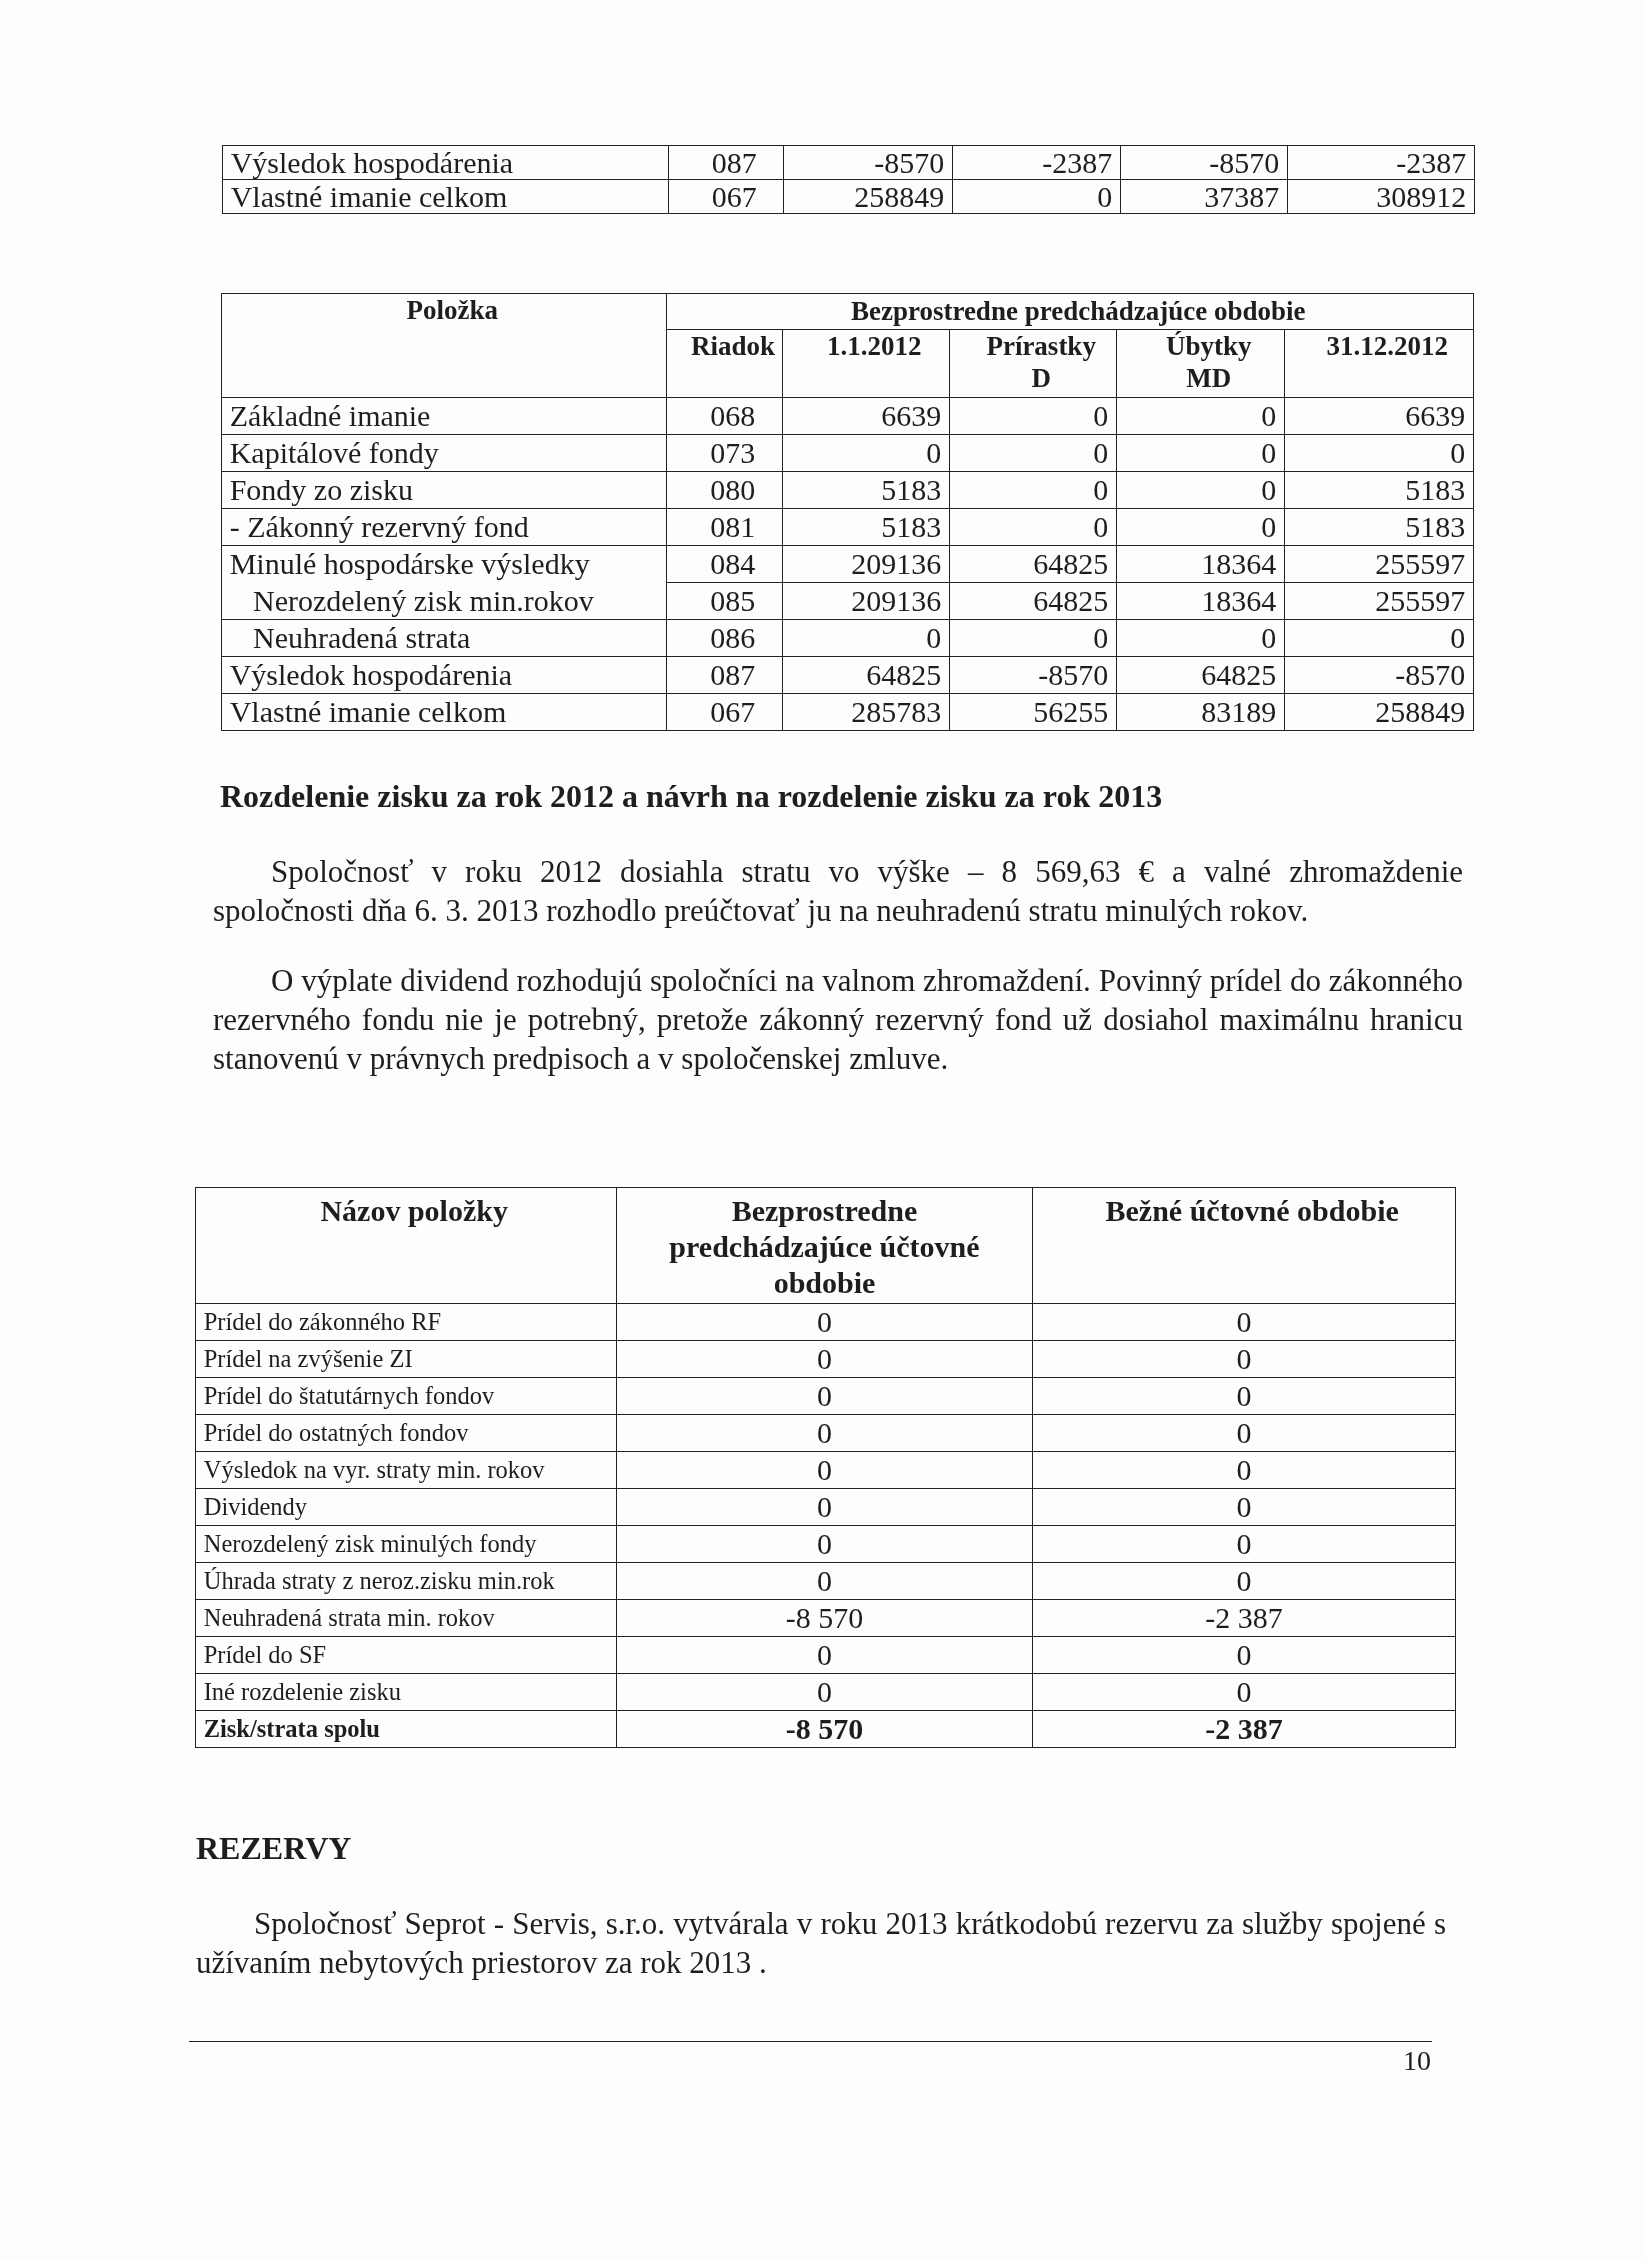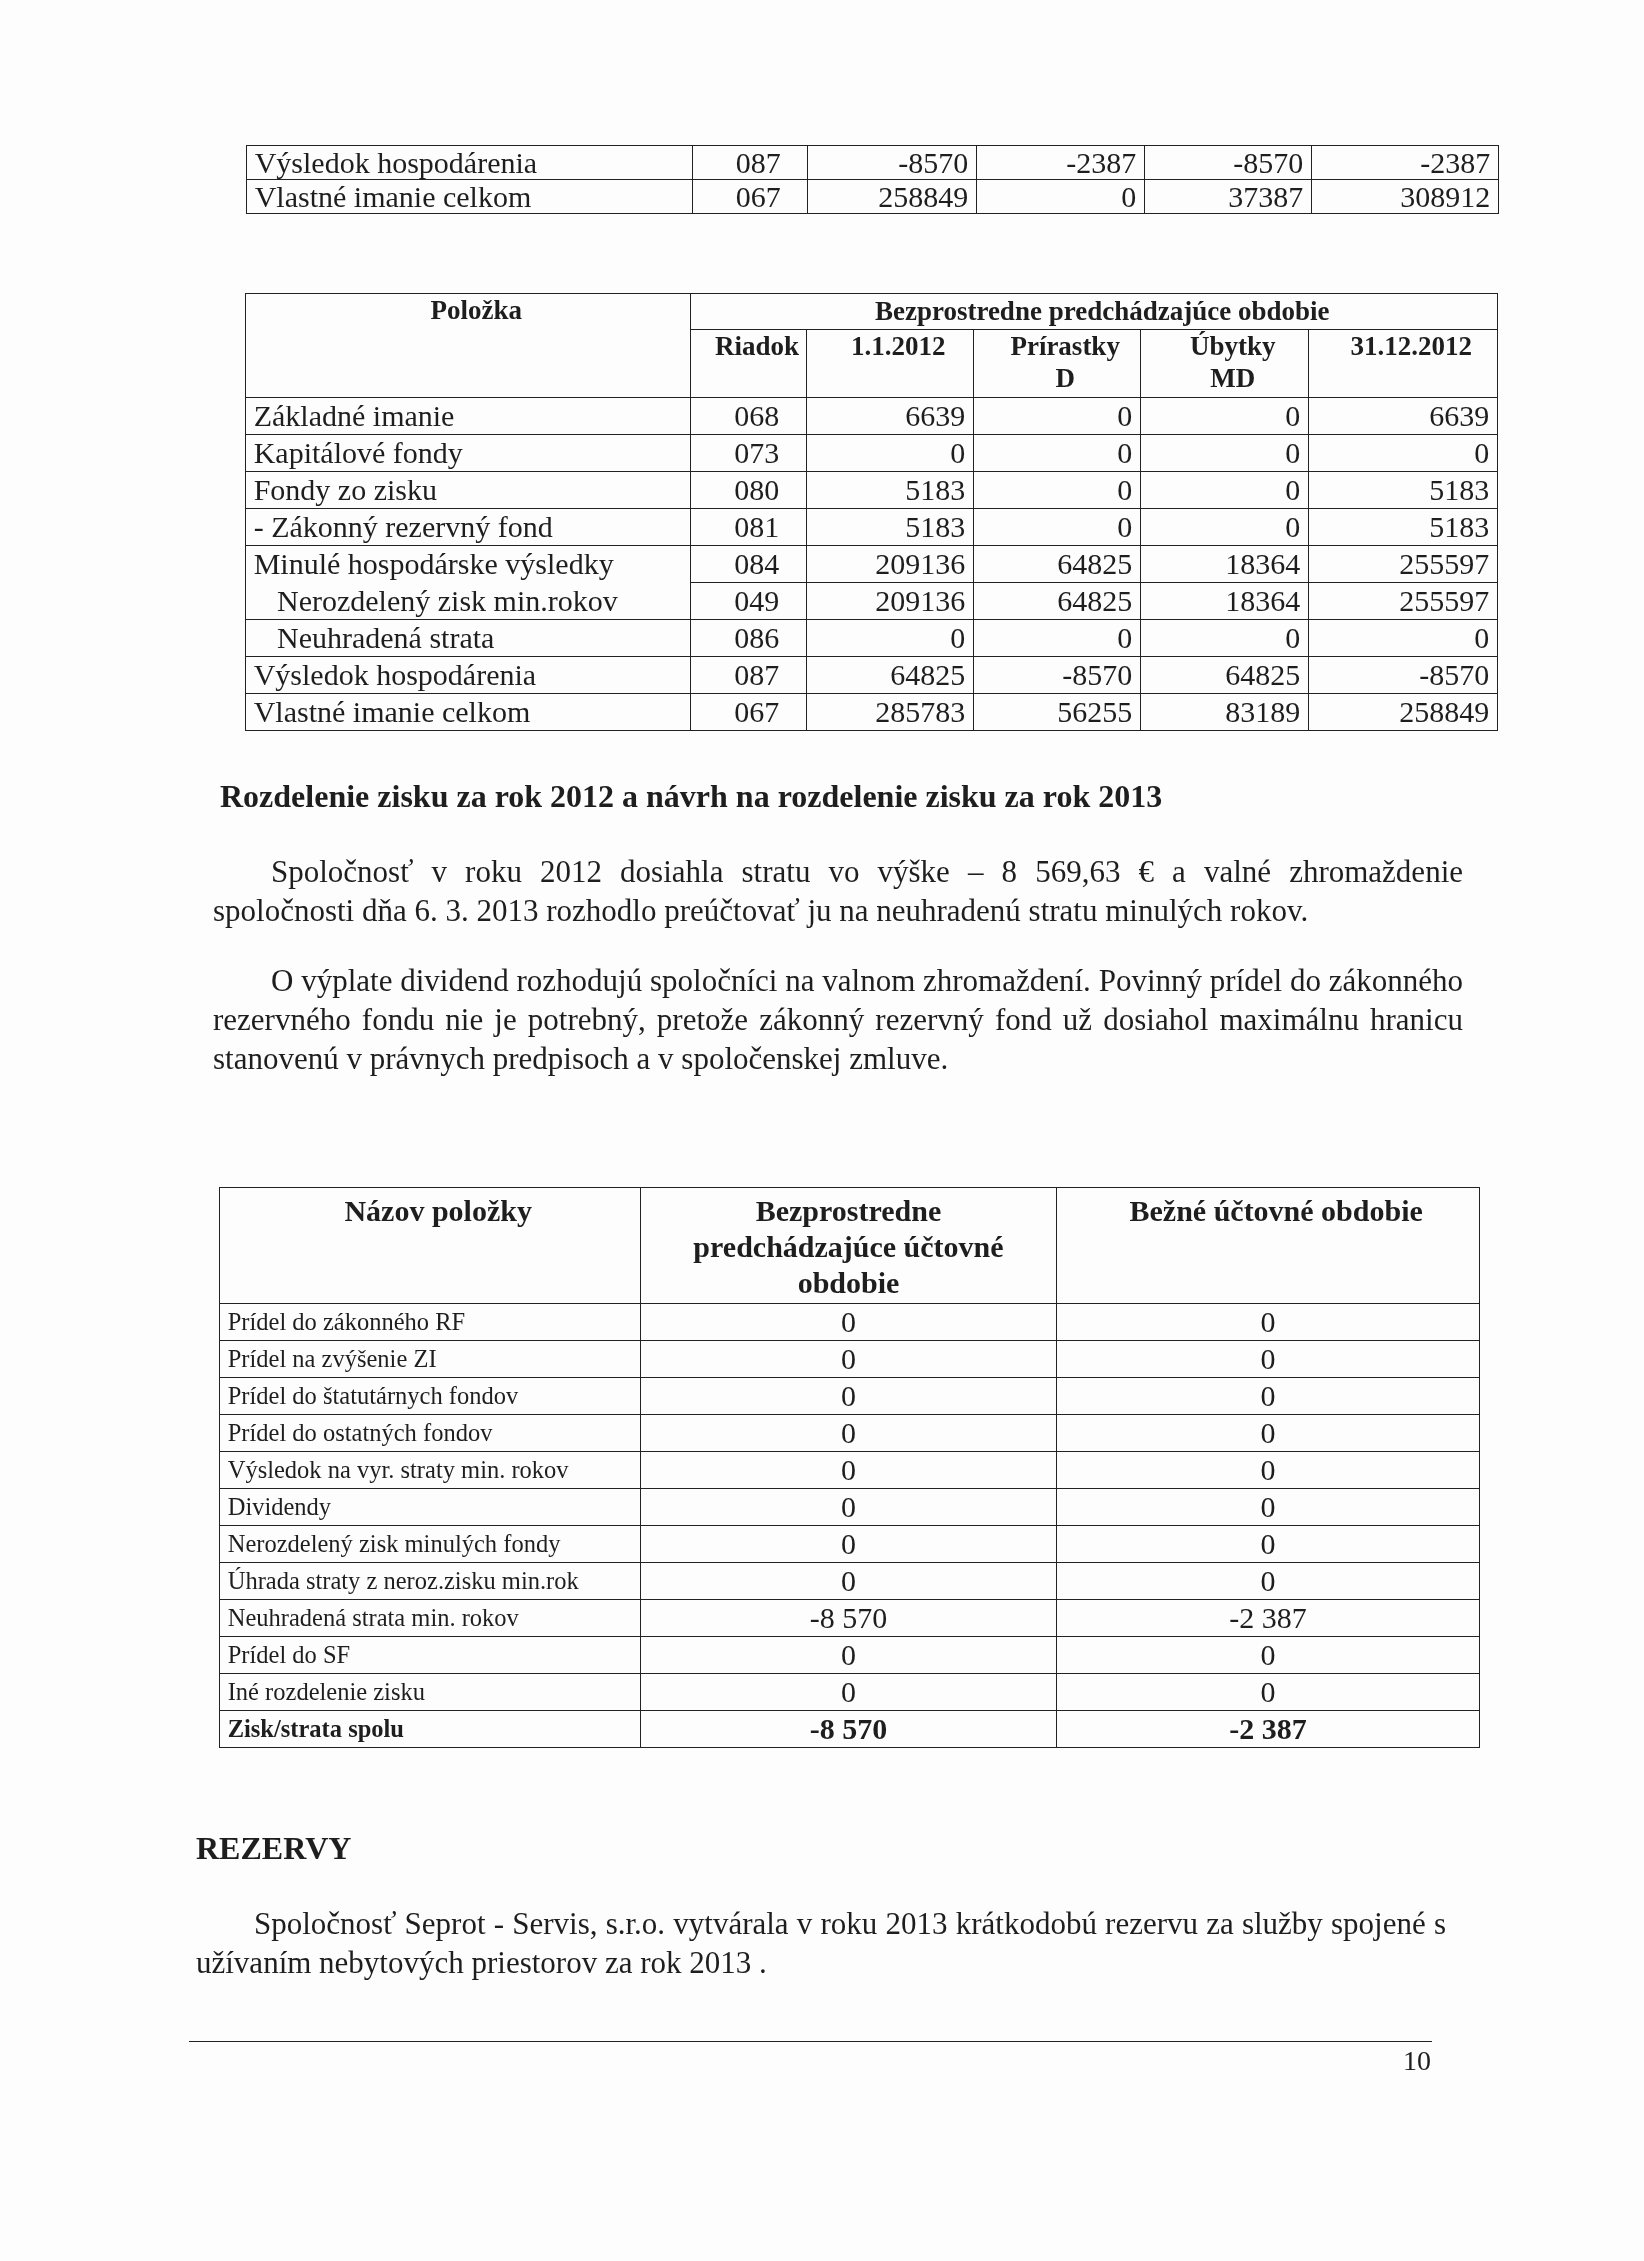--- a/index.html
+++ b/index.html
@@ -1,21 +1,21 @@
 <!DOCTYPE html>
 <html style="font-size:10.3px"><head>
 <meta charset="utf-8">
 <style>
   html, body { margin: 0; padding: 0; }
   body {
     width: 1644px; height: 2261px; background: #fdfdfd; position: relative; overflow: hidden;
     font-family: "Liberation Serif", "DejaVu Serif", serif; color: #1e1e1e;
   }
   .abs { position: absolute; }
-  table { border-collapse: collapse; position: absolute; table-layout: fixed; margin-left: 24px; }
+  table { border-collapse: collapse; position: absolute; table-layout: fixed; }
   td, th { border: 1.9px solid #222; padding: 0 7.7px; overflow: hidden; white-space: nowrap; }
   .t1 td { font-size: 30px; height: 33px; line-height: 33px; }
   .t2 td { font-size: 30px; height: 36px; line-height: 36px; }
   .t2 th { font-size: 27px; font-weight: bold; vertical-align: top; line-height: 32px; }
   .num { text-align: right; }
   .ctr { text-align: center; padding-left: 24px; }
   .indent { padding-left: 31px; }
   .t3 td { font-size: 24.5px; height: 36px; line-height: 36px; }
   .t3 td.val { font-size: 30px; text-align: center; }
   .t3 th { font-size: 30px; font-weight: bold; vertical-align: top; line-height: 36px; white-space: normal; padding-top: 5.2px; }
@@ -119,21 +119,21 @@
   <tr>
     <td style="border-bottom:none;">Minulé hospodárske výsledky</td>
     <td class="ctr">084</td>
     <td class="num">209136</td>
     <td class="num">64825</td>
     <td class="num">18364</td>
     <td class="num">255597</td>
   </tr>
   <tr>
     <td class="indent" style="border-top:none;">Nerozdelený zisk min.rokov</td>
-    <td class="ctr">049</td>
+    <td class="ctr">085</td>
     <td class="num">209136</td>
     <td class="num">64825</td>
     <td class="num">18364</td>
     <td class="num">255597</td>
   </tr>
   <tr>
     <td class="indent">Neuhradená strata</td>
     <td class="ctr">086</td>
     <td class="num">0</td>
     <td class="num">0</td>

